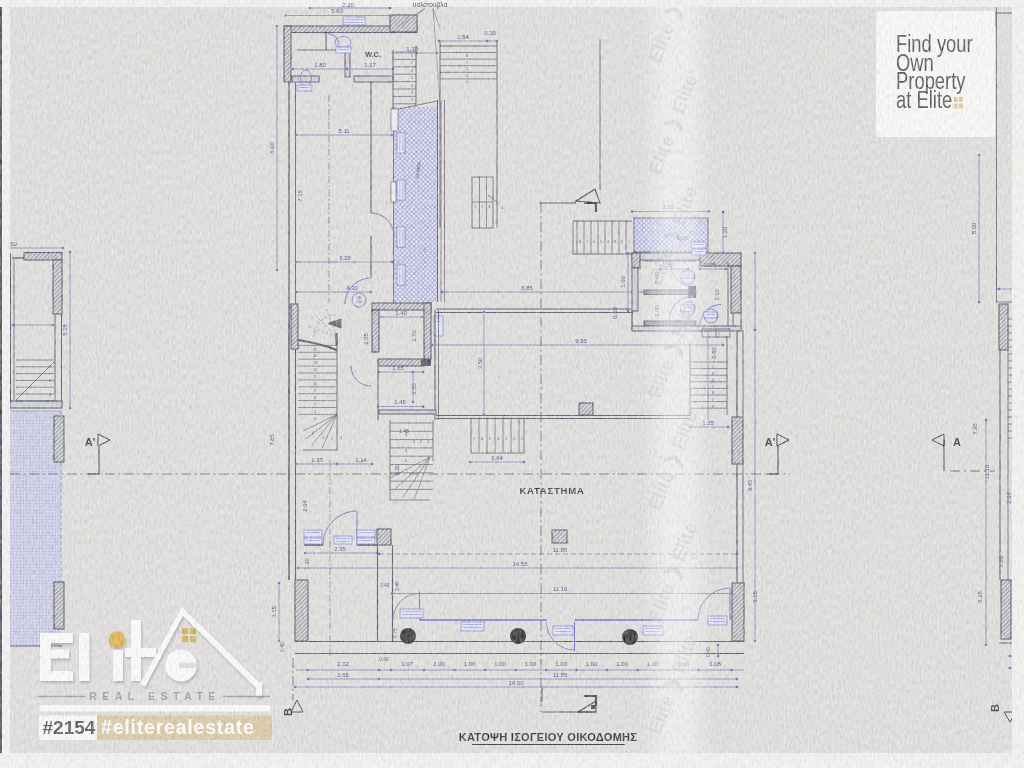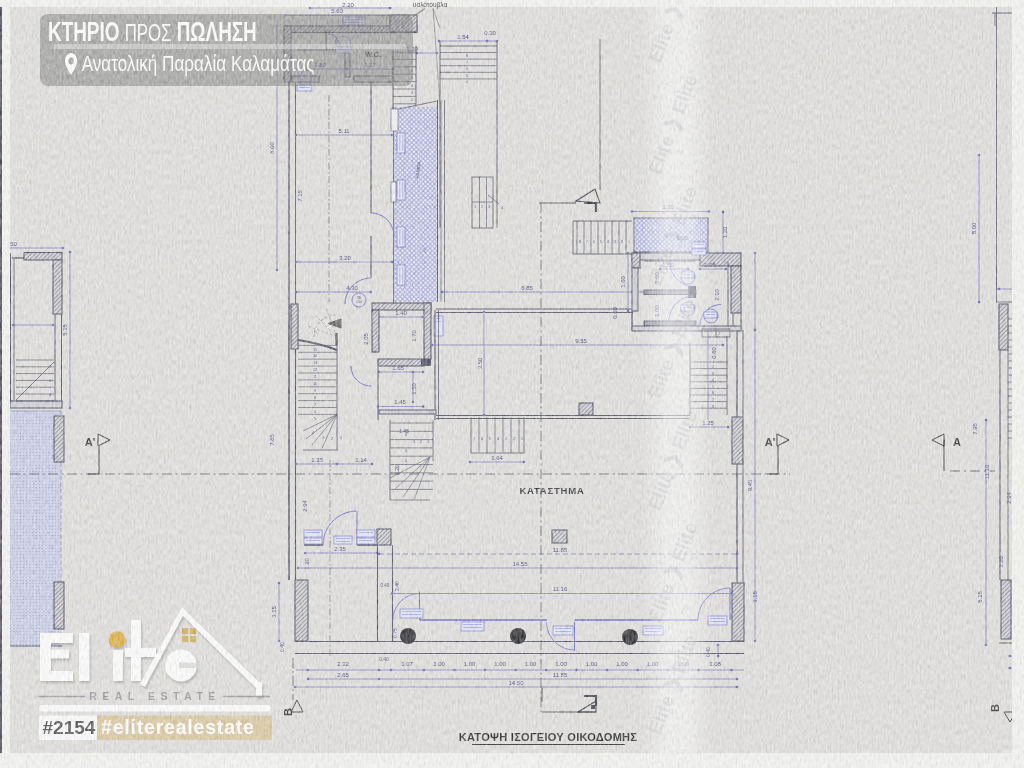--- a/index.html
+++ b/index.html
@@ -693,27 +693,28 @@
 <div class="m" style="left:2px;top:0;width:8px;height:753px"></div>
 <div class="m" style="left:1012px;top:0;width:12px;height:768px"></div>
 <div class="m" style="left:0;top:753px;width:1024px;height:15px"></div>
 <div style="position:absolute;left:0;top:7px;width:2px;height:746px;background:#3b3b47"></div>
 <svg width="1024" height="30" style="position:absolute;left:0;top:0;pointer-events:none">
 <text x="430" y="7" font-size="6.5" fill="#1a1a1a" text-anchor="middle">υαλότουβλα</text>
 <text x="348" y="7" font-size="6" fill="#34346e" text-anchor="middle">2.20</text>
 <line x1="425" y1="9" x2="398" y2="27" stroke="#555" stroke-width="0.6"></line>
 <line x1="433" y1="9" x2="440" y2="28" stroke="#555" stroke-width="0.6"></line>
 </svg>
-<div id="hdr">
- <div class="t1"><b>ΚΤΗΡΙΟ</b> <span style="font-size:24px;font-weight:300">ΠΡΟΣ</span> <b>ΠΩΛΗΣΗ</b></div>
- <div class="sep"></div>
- <div class="t2"><svg width="16" height="22" viewBox="0 0 16 22" style="vertical-align:-4px;margin-right:6px">
-          <path d="M8 0C3.6 0 0 3.6 0 8c0 5.5 8 14 8 14s8-8.5 8-14c0-4.4-3.6-8-8-8zm0 11.5A3.5 3.5 0 1 1 8 4.5a3.5 3.5 0 0 1 0 7z" fill="#fff"></path>
-        </svg>Ανατολική Παραλία Καλαμάτας</div>
-</div>
+<div id="card">
+      <div class="tx">Find your<br>Own<br>Property<br>at Elite<svg width="12" height="12" viewBox="0 0 12 12" style="margin-left:2px;vertical-align:-1px">
+          <rect x="0" y="0" width="5" height="5" fill="#d7b469" opacity="0.8"></rect>
+          <rect x="6.5" y="0" width="5" height="5" fill="#d7b469" opacity="0.8"></rect>
+          <rect x="0" y="6.5" width="5" height="5" fill="#d7b469" opacity="0.8"></rect>
+          <rect x="6.5" y="6.5" width="5" height="5" fill="#d7b469" opacity="0.8"></rect>
+        </svg></div>
+    </div>
 <svg width="300" height="160" viewBox="0 0 300 160" style="position:absolute;left:30px;top:596px">
 <g filter="drop-shadow(1px 2px 1.2px rgba(110,110,110,0.5))">
 
 <path d="M 110 88 L 152 11 L 233 90 L 228 94 L 153 20 L 115 91 Z" fill="#fdfdfd"></path>
 <rect x="226" y="86" width="6" height="15" fill="#fdfdfd"></rect>
 
 <path d="M 10 37 H 43 V 47 H 21 V 53.5 H 39 V 62.5 H 21 V 75 H 43 V 85 H 10 Z" fill="#fdfdfd"></path>
 
 <rect x="49" y="37" width="10.5" height="48" fill="#fdfdfd"></rect>
 

